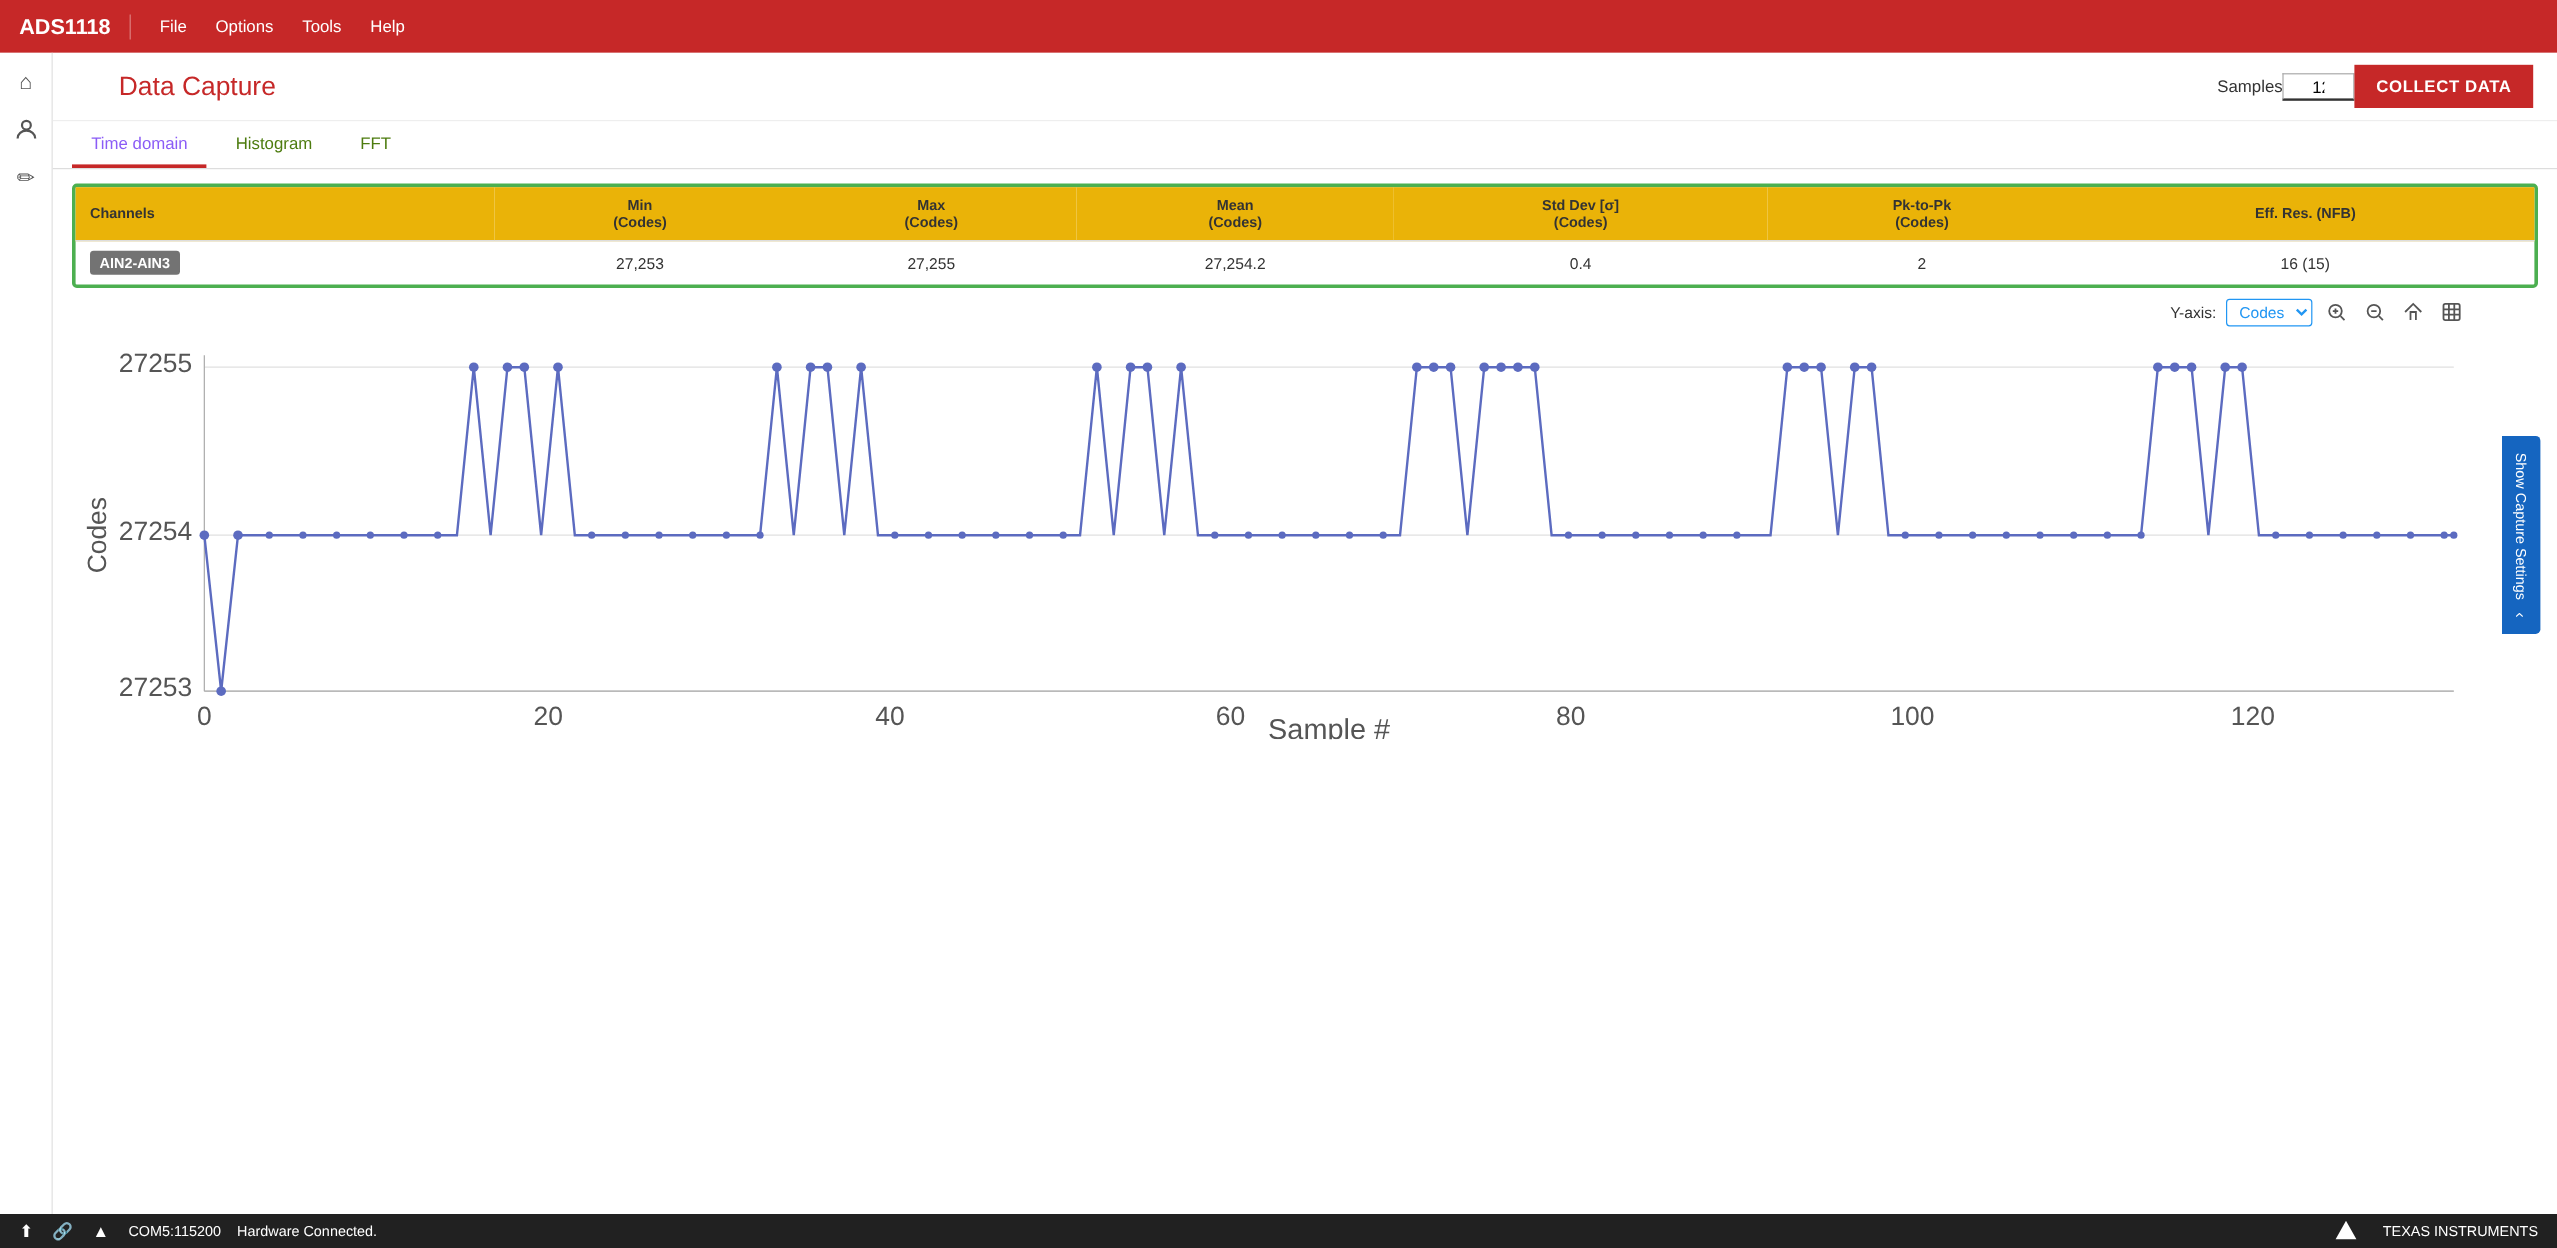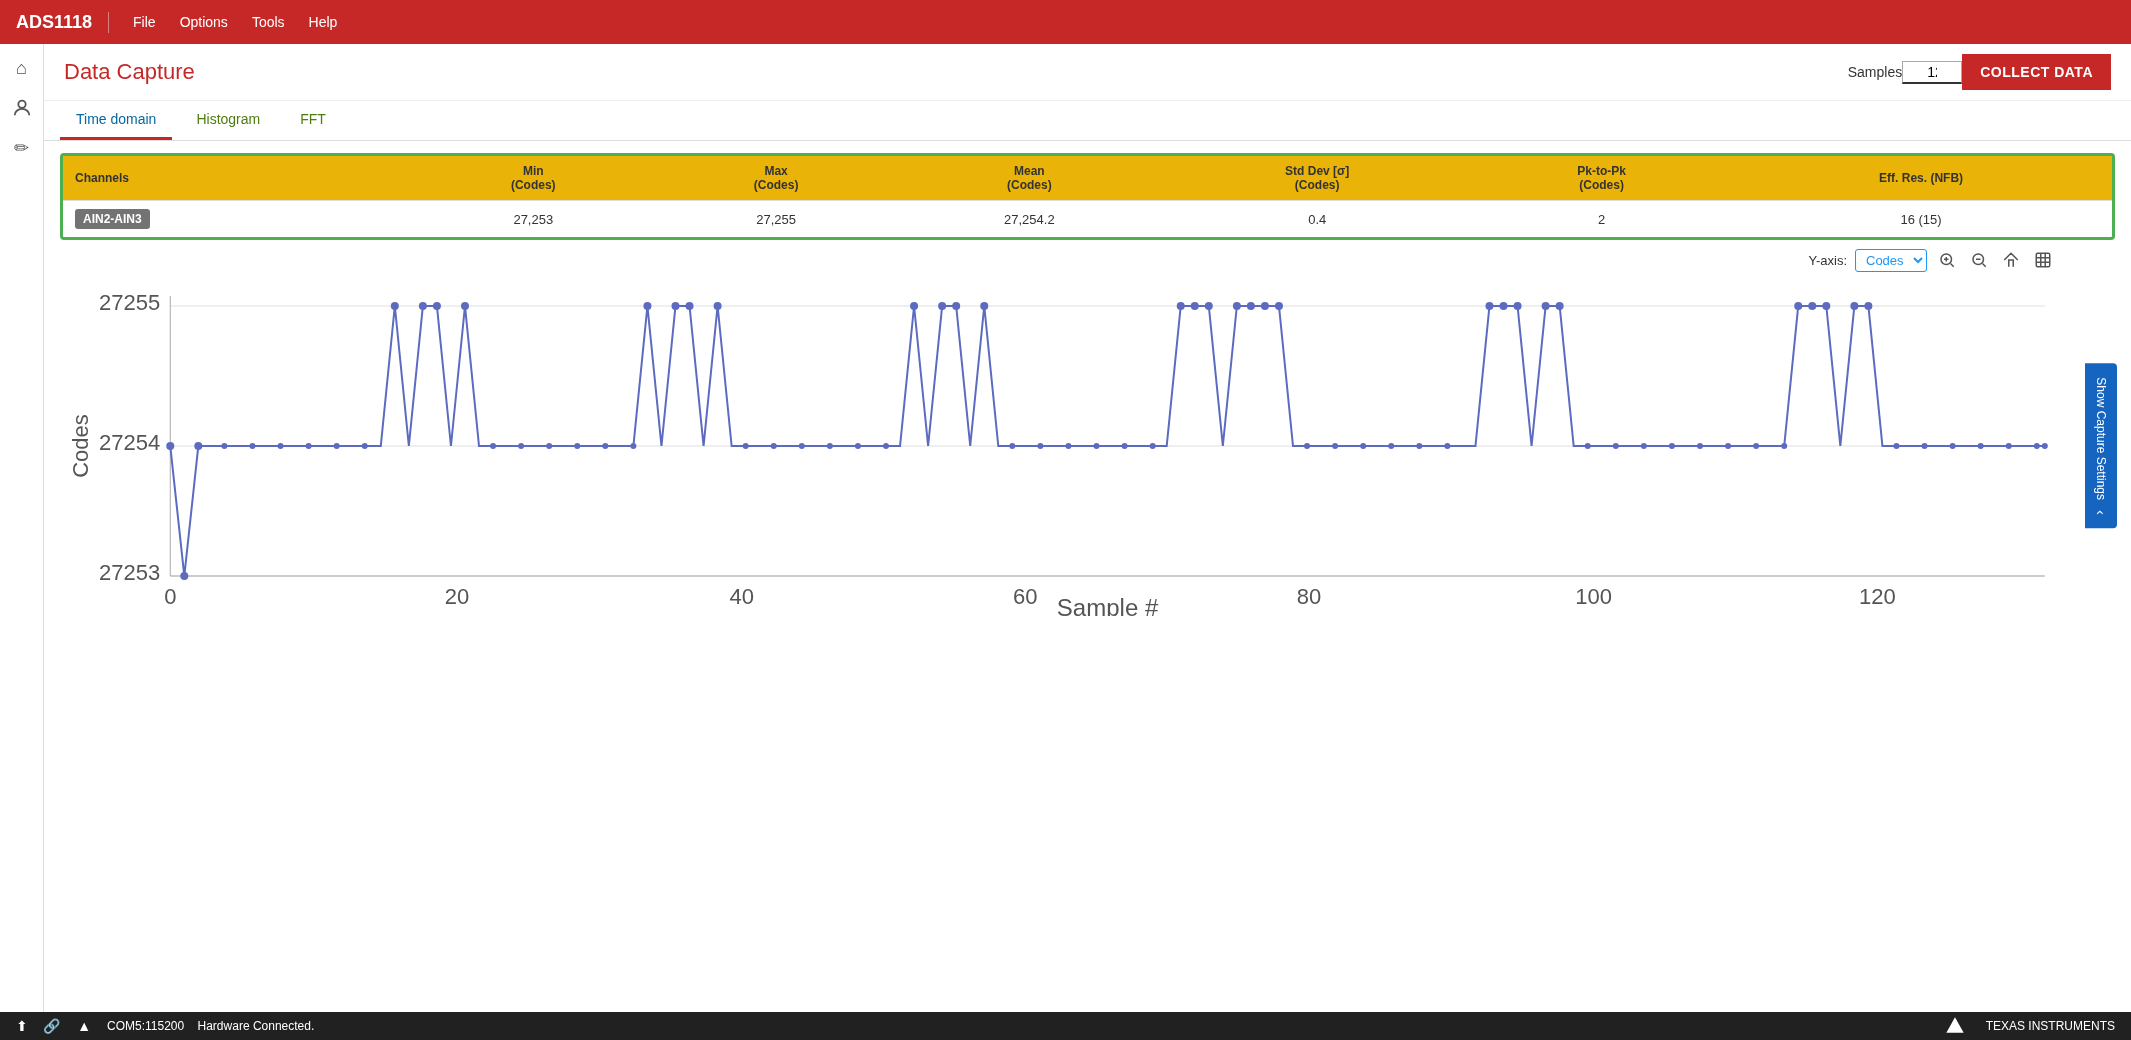--- a/index.html
+++ b/index.html
@@ -71,20 +71,21 @@
       display: flex;
       align-items: center;
       justify-content: space-between;
       padding: 10px 20px;
       border-bottom: 1px solid #eee;
     }
     #page-title {
       color: #c62828;
       font-size: 22px;
       font-weight: 400;
+      margin-left: 35px;
     }
     #header-controls {
       display: flex;
       align-items: center;
       gap: 0;
     }
     #samples-label {
       font-size: 14px;
       color: #333;
     }
@@ -117,21 +118,21 @@
     }
     .tab {
       padding: 10px 16px;
       font-size: 14px;
       cursor: pointer;
       color: #4d7c0f;
       border-bottom: 3px solid transparent;
       margin-right: 8px;
     }
     .tab.active {
-      color: #0369a1;
+      color: #8b5cf6;
       border-bottom: 3px solid #c62828;
       font-weight: 500;
     }
 
     
     #content {
       flex: 1;
       padding: 12px 16px;
       position: relative;
       overflow: hidden;

